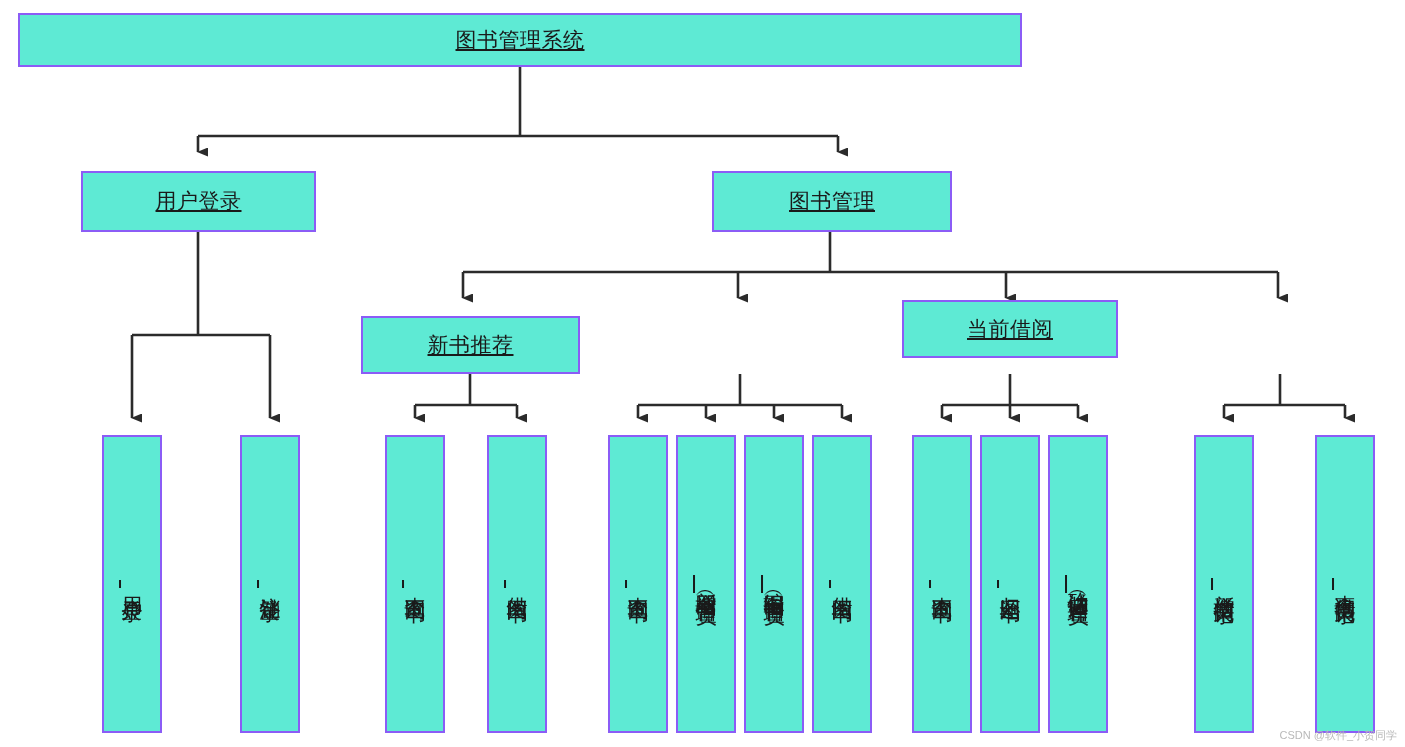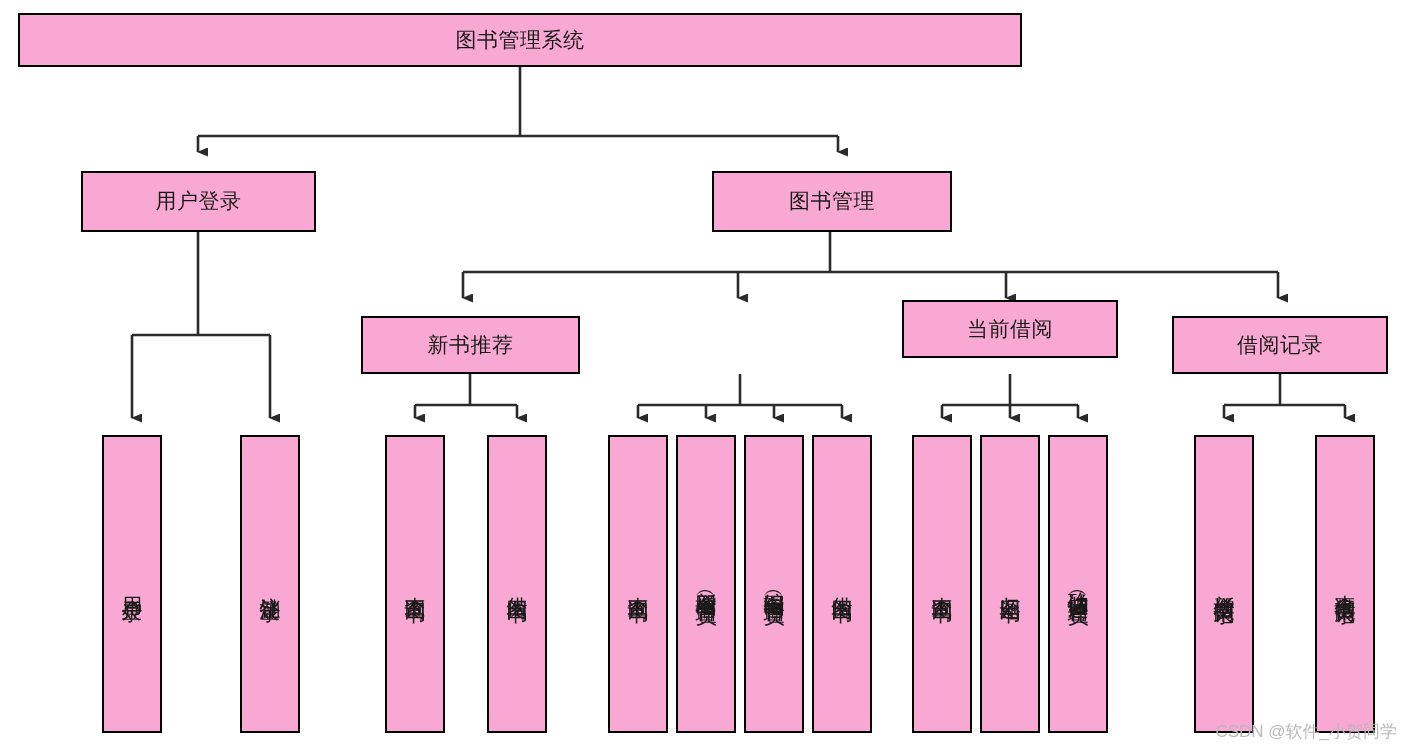--- a/index.html
+++ b/index.html
@@ -22,26 +22,27 @@
     position: absolute;
     left: 0;
     top: 0;
     width: 1405px;
     height: 747px;
     pointer-events: none;
   }
   .node {
     position: absolute;
     box-sizing: border-box;
-    background: #f9a8d4;
-    border: 2px solid #000000;
+    background: #5eead4;
+    border: 2px solid #8b5cf6;
     display: flex;
     align-items: center;
     justify-content: center;
     color: #1a1a1a;
+    text-decoration: underline;
   }
   .node-label {
     display: block;
     text-align: center;
     line-height: 1.18;
     white-space: nowrap;
   }
   
   .node.horiz .node-label {
     font-size: 21px;
@@ -58,21 +59,21 @@
     text-orientation: upright;
     font-size: 21px;
     line-height: 1.05;
     letter-spacing: 2px;
     white-space: nowrap;
   }
   #watermark {
     position: absolute;
     right: 8px;
     bottom: 4px;
-    font-size: 17px;
+    font-size: 11px;
     color: #b9b9b9;
     white-space: nowrap;
     user-select: none;
   }
 </style>
 </head>
 <body>
 
 <div id="diagram-root">
 
@@ -140,23 +141,20 @@
 
   <div class="node horiz" style="left:361px; top:316px; width:219px; height:58px;">
     <span class="node-label">新书推荐</span>
   </div>
 
 
   <div class="node horiz" style="left:902px; top:300px; width:216px; height:58px;">
     <span class="node-label">当前借阅</span>
   </div>
 
-  <div class="node horiz" style="left:1172px; top:316px; width:216px; height:58px;">
-    <span class="node-label">借阅记录</span>
-  </div>
 
   <div class="node vert" style="left:102px; top:435px; width:60px; height:298px;">
     <span class="node-label">用户登录</span>
   </div>
 
   <div class="node vert" style="left:240px; top:435px; width:60px; height:298px;">
     <span class="node-label">注销登录</span>
   </div>
 
   <div class="node vert" style="left:385px; top:435px; width:60px; height:298px;">

